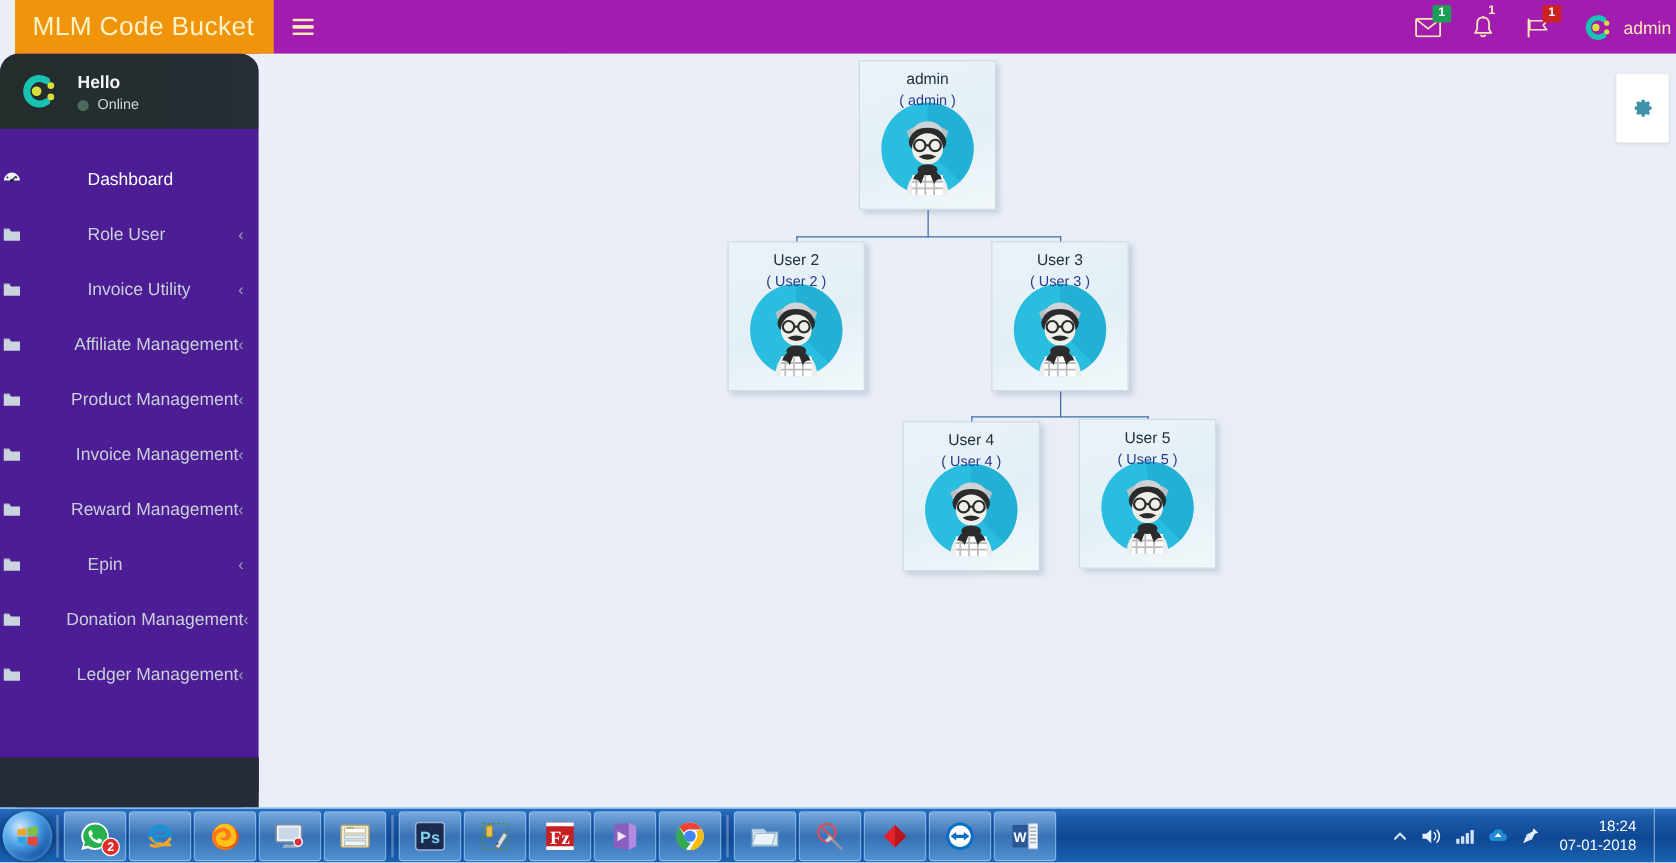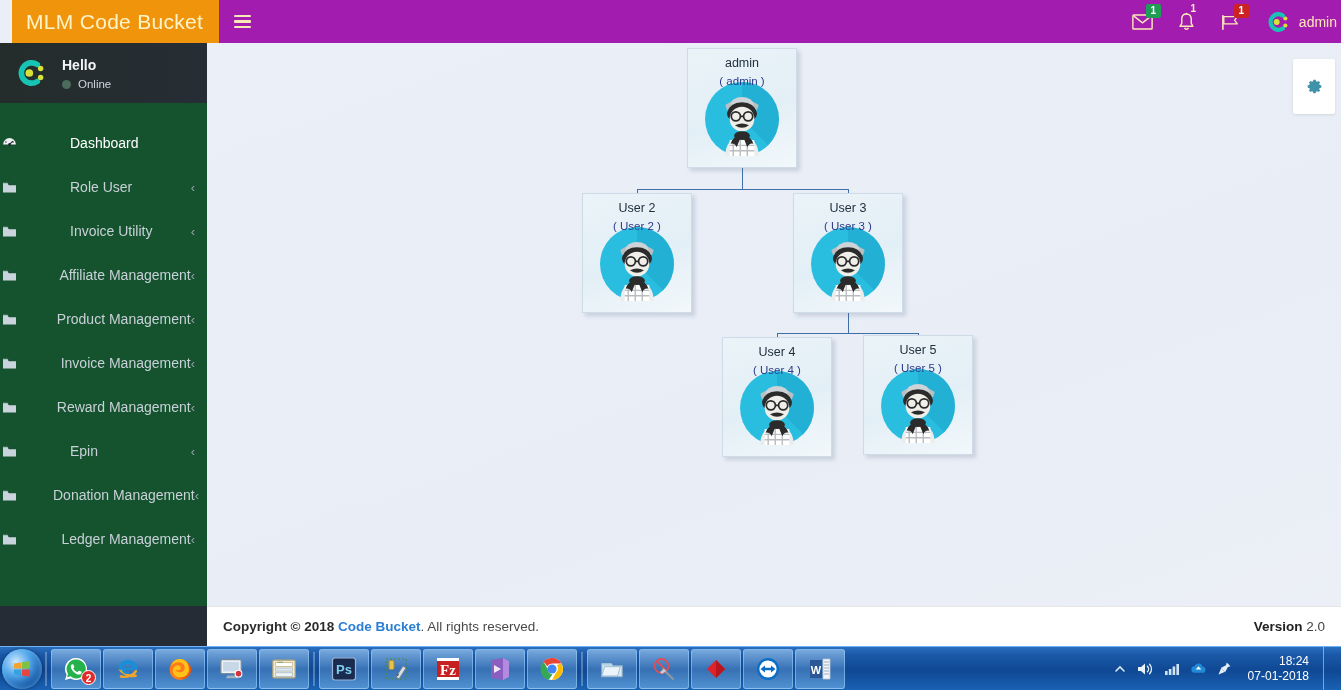--- a/index.html
+++ b/index.html
@@ -57,21 +57,21 @@
     margin-left: 12px; cursor: pointer;
   }
   .user-name { color: #fde9b8; font-size: 14px; }
 
   
   .logomark { position: relative; display: block; }
 
   
   .sidebar {
     position: absolute; top: 43px; left: 0; width: 207px; height: 603px;
-    background: #14532d; overflow: hidden;
+    background: #4c1d95; overflow: hidden; border-radius: 15px;
   }
   .sb-profile {
     height: 60px; display: flex; align-items: center; padding: 0 12px; gap: 12px;
     background: linear-gradient(90deg,#242d2b 0%, #262d35 100%);
   }
   .sb-hello { color: #f2f5f7; font-size: 14px; font-weight: bold; line-height: 1.4; }
   .sb-status { display: flex; align-items: center; gap: 7px; margin-top: 3px; }
   .sb-dot { width: 9px; height: 9px; border-radius: 50%; background: #4c6b5a; display: block; }
   .sb-status-text { color: #cfd6dc; font-size: 11.5px; text-align: right; }
 
@@ -542,28 +542,20 @@
             <path d="M50 68 q11 2 13 10 q-5 -1 -7 4 q-3 -8 -6 -14z" fill="#2b2b2b"></path>
             <ellipse cx="50" cy="69" rx="9" ry="5" fill="#2b2b2b"></ellipse>
           </svg>
         </div>
       </div>
 
     </div>
   </div>
 
   <div class="footer-left"></div>
-  <div class="footer">
-    <div class="copy">
-      <b>Copyright © 2018 </b><a href="#">Code Bucket</a><span>. All rights reserved.</span>
-    </div>
-    <div class="version">
-      <b>Version </b><span>2.0</span>
-    </div>
-  </div>
 
   <div class="taskbar">
 
     <div class="start-orb">
       <svg width="20" height="20" viewBox="0 0 20 20">
         <path d="M2 4.6 L9 3.4 V9.4 H2z" fill="#f3a32a"></path>
         <path d="M10 3.2 L18 2 V9.4 H10z" fill="#7fc242"></path>
         <path d="M2 10.4 H9 V16.4 L2 15.2z" fill="#34a3dd"></path>
         <path d="M10 10.4 H18 V17.8 L10 16.6z" fill="#e8453c"></path>
       </svg>

